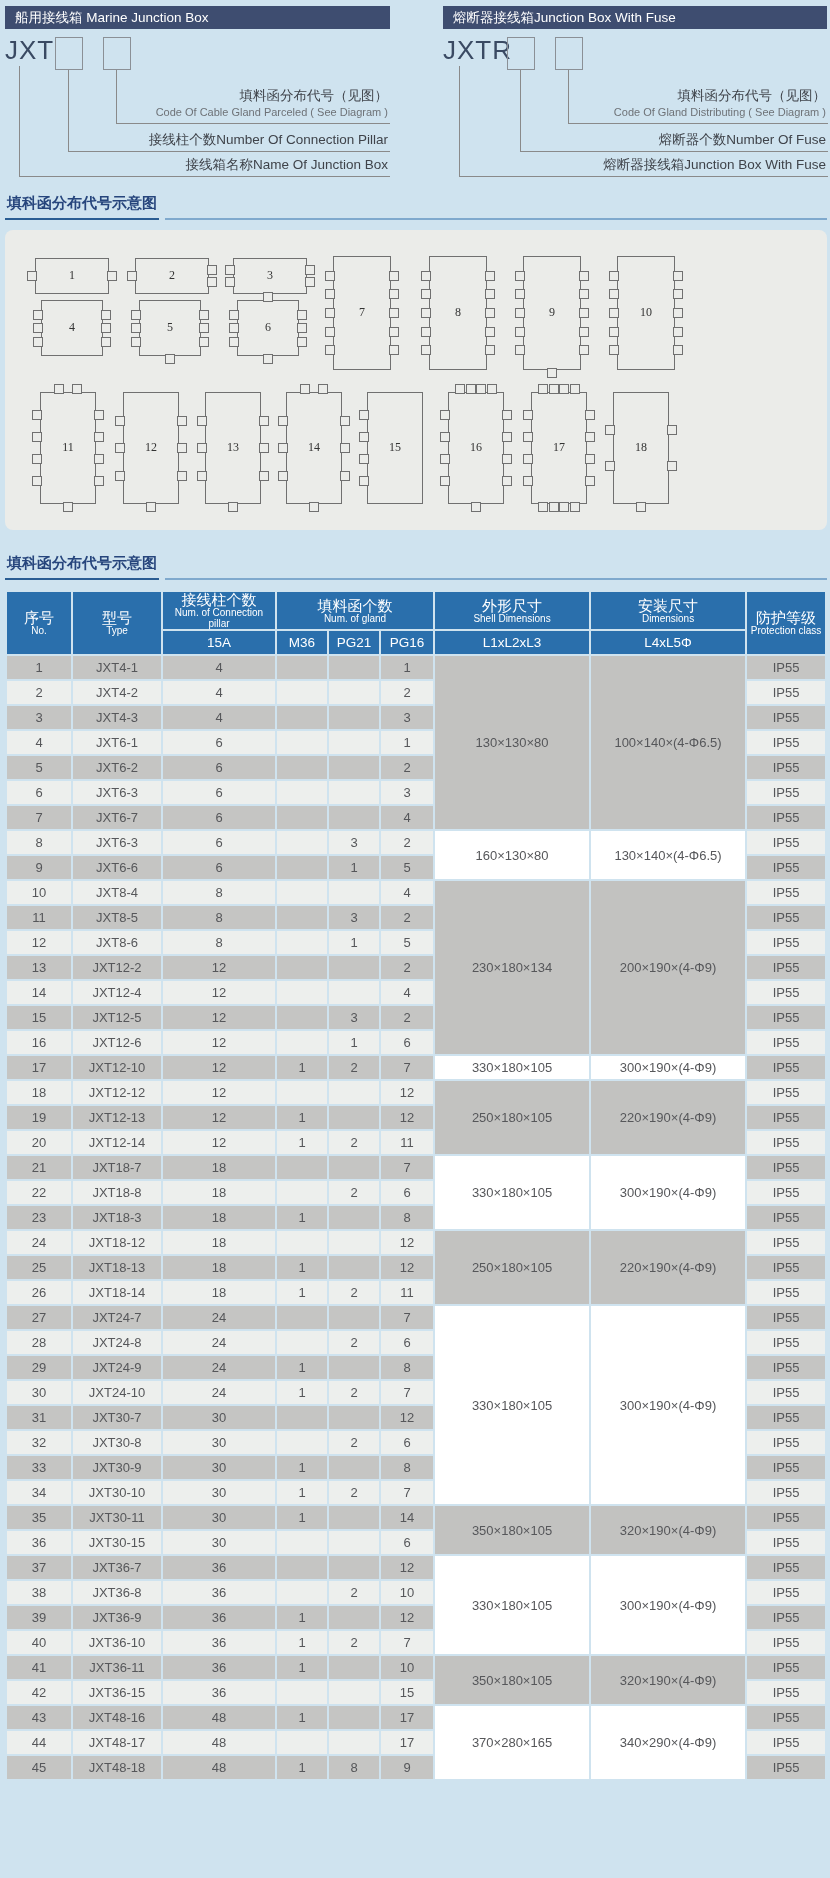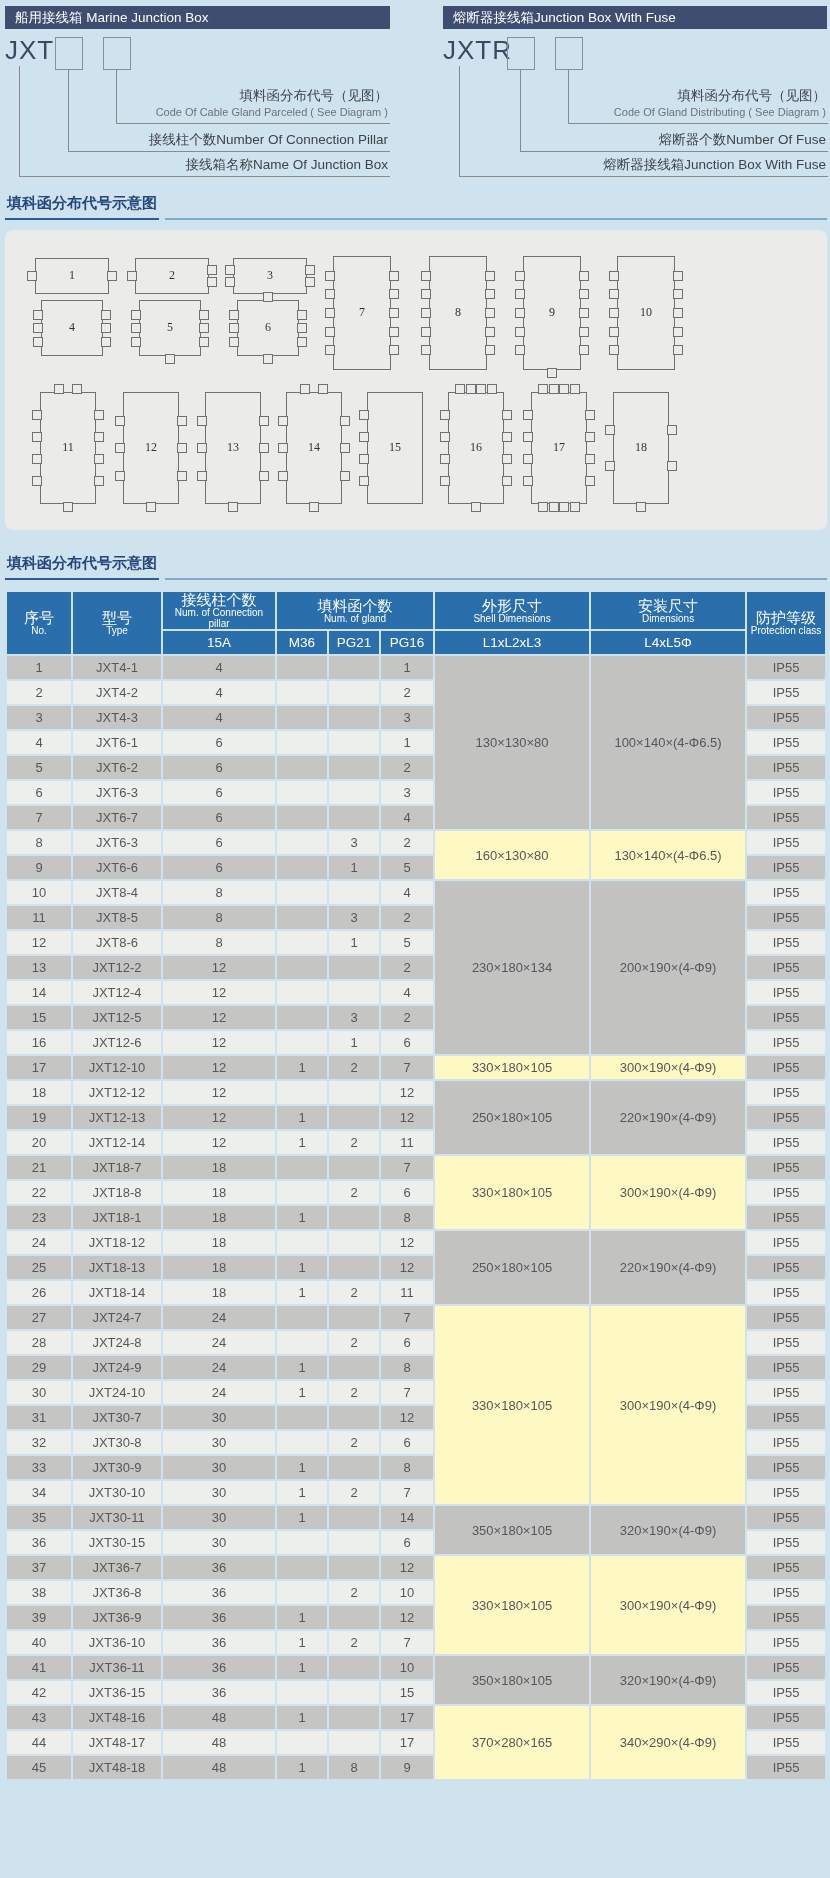--- a/index.html
+++ b/index.html
@@ -55,21 +55,21 @@
   th{background:var(--hblue);color:#fff;font-weight:normal;padding:0;vertical-align:middle;}
   th .zh{font-size:15px;line-height:15px;}
   th .en{font-size:10px;line-height:11px;}
   th.top{height:32px;}
   th.sub{height:23px;font-size:13.5px;}
   td{color:var(--cell-text);text-align:center;font-size:13px;height:23px;line-height:23px;padding:0;overflow:hidden;white-space:nowrap;}
   tr.odd td{background:var(--row-dark);}
   tr.even td{background:var(--row-light);}
   td.dim{font-size:13px;}
   td.dim.dark{background:#c2c2c0;}
-  td.dim.light{background:#fef9c3;}
+  td.dim.light{background:#ffffff;}
 </style>
 </head>
 <body>
 
 <div class="page">
 
 
   <div class="bars">
     <div class="navy-bar lft">船用接线箱 Marine Junction Box</div>
     <div class="navy-bar rgt">熔断器接线箱Junction Box With Fuse</div>
@@ -580,21 +580,21 @@
           <td>22</td>
           <td>JXT18-8</td>
           <td>18</td>
           <td></td>
           <td>2</td>
           <td>6</td>
           <td>IP55</td>
         </tr>
         <tr class="odd">
           <td>23</td>
-          <td>JXT18-1</td>
+          <td>JXT18-3</td>
           <td>18</td>
           <td>1</td>
           <td></td>
           <td>8</td>
           <td>IP55</td>
         </tr>
         <tr class="even">
           <td>24</td>
           <td>JXT18-12</td>
           <td>18</td>

